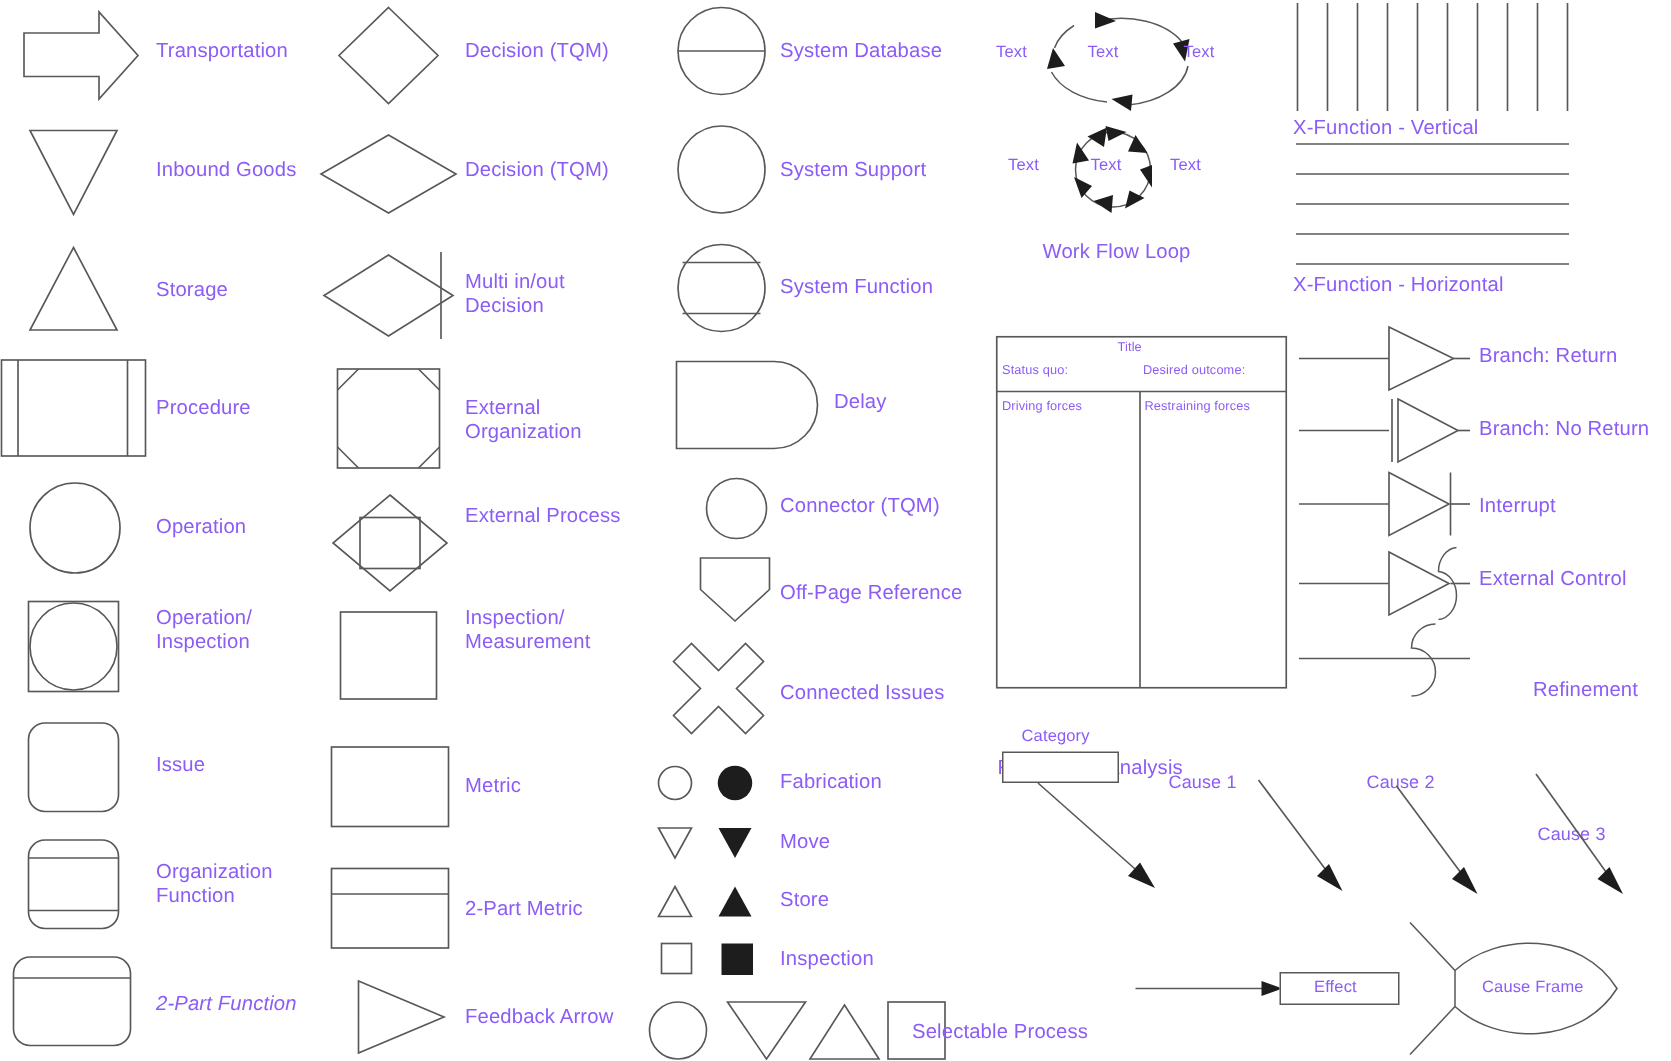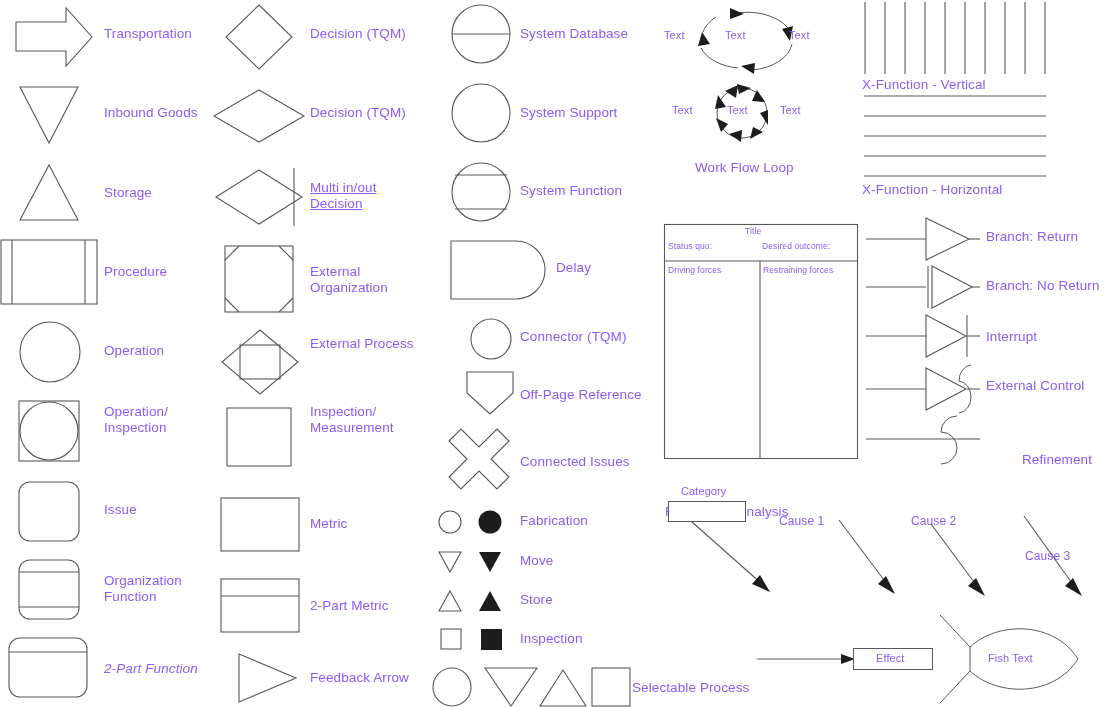--- a/index.html
+++ b/index.html
@@ -122,21 +122,21 @@
     </svg>
   </div>
   <div class="lbl" style="left:310px;top:105px;">Decision (TQM)</div>
 
   <div class="shp" style="left:212px;top:167px;">
     <svg width="100" height="60" viewBox="0 0 100 60">
       <path class="st" d="M47 3 L90 30 L47 57 L4 30 Z"></path>
       <line class="st" x1="82" y1="1" x2="82" y2="59"></line>
     </svg>
   </div>
-  <div class="lbl" style="left:310px;top:180px;text-decoration:underline;">Multi in/out
+  <div class="lbl" style="left:310px;top:180px;">Multi in/out
 Decision</div>
 
   <div class="shp" style="left:224px;top:245px;">
     <svg width="70" height="68" viewBox="0 0 70 68">
       <rect class="st" x="1" y="1" width="68" height="66"></rect>
       <path class="st" d="M1 15 L15 1 M55 1 L69 15 M69 53 L55 67 M15 67 L1 53"></path>
     </svg>
   </div>
   <div class="lbl" style="left:310px;top:264px;">External
 Organization</div>
@@ -264,21 +264,21 @@
   <div class="lbl" style="left:520px;top:631px;">Inspection</div>
 
   <div class="shp" style="left:432px;top:666px;">
     <svg width="190" height="41" viewBox="0 0 190 41">
       <circle class="st" cx="20" cy="21" r="19"></circle>
       <path class="st" d="M53 2 L105 2 L79 40 Z"></path>
       <path class="st" d="M131 4 L154 40 L108 40 Z"></path>
       <rect class="st" x="160" y="2" width="38" height="38"></rect>
     </svg>
   </div>
-  <div class="lbl" style="left:632px;top:680px;">Selectable Process</div>
+  <div class="lbl" style="left:608px;top:680px;">Selectable Process</div>
 
   <div class="shp" style="left:692px;top:4px;">
     <svg width="110" height="72" viewBox="0 0 110 72">
       <path class="thin" d="M40 10 A46 30 0 0 1 96 24"></path>
       <path class="thin" d="M100 40 A46 30 0 0 1 60 66"></path>
       <path class="thin" d="M46 64 A46 30 0 0 1 9 44"></path>
       <path class="thin" d="M11 28 A46 30 0 0 1 24 13"></path>
       <path class="stf" d="M38 4 L52 10 L38 15 Z"></path>
       <path class="stf" d="M101 22 L98 37 L90 25 Z"></path>
       <path class="stf" d="M62 70 L49 62 L63 59 Z"></path>
@@ -444,15 +444,15 @@
   <div class="box" style="left:853px;top:648px;width:80px;height:22px;"></div>
   <div class="lbl sm" style="left:876px;top:652px;">Effect</div>
 
   <div class="shp" style="left:938px;top:613px;">
     <svg width="150" height="92" viewBox="0 0 150 92">
       <path class="thin" d="M2 2 L32 34"></path>
       <path class="thin" d="M2 90 L32 58"></path>
       <path class="thin" d="M32 34 C60 8, 116 8, 140 46 C116 84, 60 84, 32 58 Z"></path>
     </svg>
   </div>
-  <div class="lbl sm" style="left:988px;top:652px;">Fish Text</div>
+  <div class="lbl sm" style="left:988px;top:652px;">Cause Frame</div>
 
 </div>
 
 </body></html>

